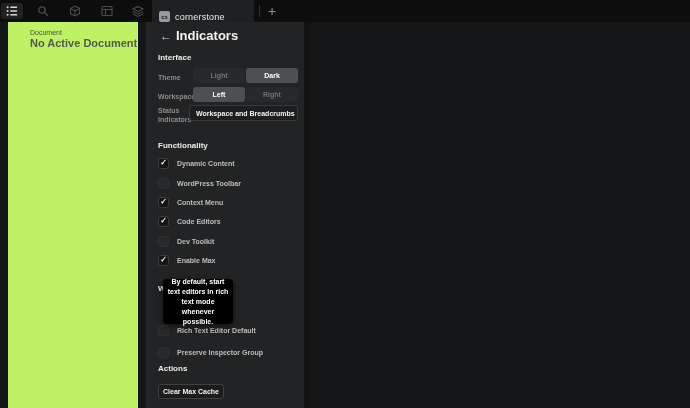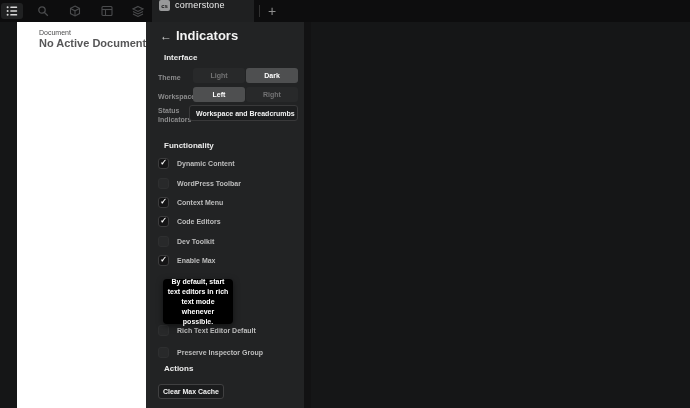--- a/index.html
+++ b/index.html
@@ -7,41 +7,41 @@
   body { font-family:"Liberation Sans", sans-serif; }
   #app { position:relative; width:690px; height:408px; background:#151617; overflow:hidden; }
 
   
   .topbar { position:absolute; left:0; top:0; width:690px; height:22px; background:#0d0d0e; }
   .tbicon { position:absolute; top:3px; width:22px; height:16px; border-radius:3px;
             display:flex; align-items:center; justify-content:center; color:#4a4b4d; cursor:pointer; }
   .tbicon.active { background:#202122; color:#d8d8d8; }
   .tbicon svg { display:block; }
   .tab { position:absolute; left:152px; top:0; width:102px; height:22px; background:#1f2021;
-         display:flex; align-items:flex-start; padding-left:7px; gap:5px; }
+         display:flex; align-items:flex-end; padding-left:7px; gap:5px; }
   .tab-badge { width:11px; height:11px; background:#98999a; border-radius:2px; color:#141414;
                font-size:6px; font-weight:bold; display:flex; align-items:center; justify-content:center; }
   .tab-label { font-size:9px; color:#ececec; font-weight:500; letter-spacing:.2px; }
   .tab-divider { position:absolute; left:259px; top:5px; width:1px; height:12px; background:#323232; }
   .newtab { position:absolute; left:263px; top:0; width:18px; height:22px; color:#8f8f8f;
             font-size:14px; font-weight:300; display:flex; align-items:center; justify-content:center; cursor:pointer; }
 
   
-  .sidebar { position:absolute; left:17px; top:22px; width:130px; height:386px; background:#ffffff; }
+  .sidebar { position:absolute; left:8px; top:22px; width:130px; height:386px; background:#bef264; }
   .sb-kicker { position:absolute; left:22px; top:7px; font-size:7px; color:#4c4c4d; }
   .sb-title  { position:absolute; left:22px; top:15px; font-size:11px; font-weight:700; color:#565657; }
   .sb-hint { position:absolute; left:0; top:307px; width:146px; text-align:center;
              font-size:8px; line-height:16px; color:#303132; }
   .sb-strip { position:absolute; left:146px; top:22px; width:4px; height:386px; background:#242526; }
 
   
   .panel { position:absolute; left:150px; top:22px; width:154px; height:386px; background:#222324; }
   .back { position:absolute; left:10px; top:7px; font-size:12px; color:#d0d0d0; cursor:pointer; }
   .p-title { position:absolute; left:26px; top:6px; font-size:13px; font-weight:700; color:#f4f4f4; }
-  .h-sec { position:absolute; left:8px; font-size:8px; font-weight:700; color:#ececec;margin-left:6px; }
+  .h-sec { position:absolute; left:8px; font-size:8px; font-weight:700; color:#ececec; }
   .row-label { position:absolute; left:8px; font-size:7px; font-weight:600; color:#8b8b8c; line-height:9px; }
 
   .seg { position:absolute; left:43px; width:105px; height:15px; display:flex; gap:1px; }
   .seg-btn { flex:1; border-radius:3px; background:#28292a; color:#737374; font-size:7px; font-weight:700;
              display:flex; align-items:center; justify-content:center; cursor:pointer; }
   .seg-btn.sel { background:#4e4f50; color:#ffffff; }
 
   .select { position:absolute; left:39px; width:109px; height:16px; background:#1d1e1f;
             border:1px solid #39393a; border-radius:3px; display:flex; align-items:center;
             padding:0 5px 0 6px; cursor:pointer; }

